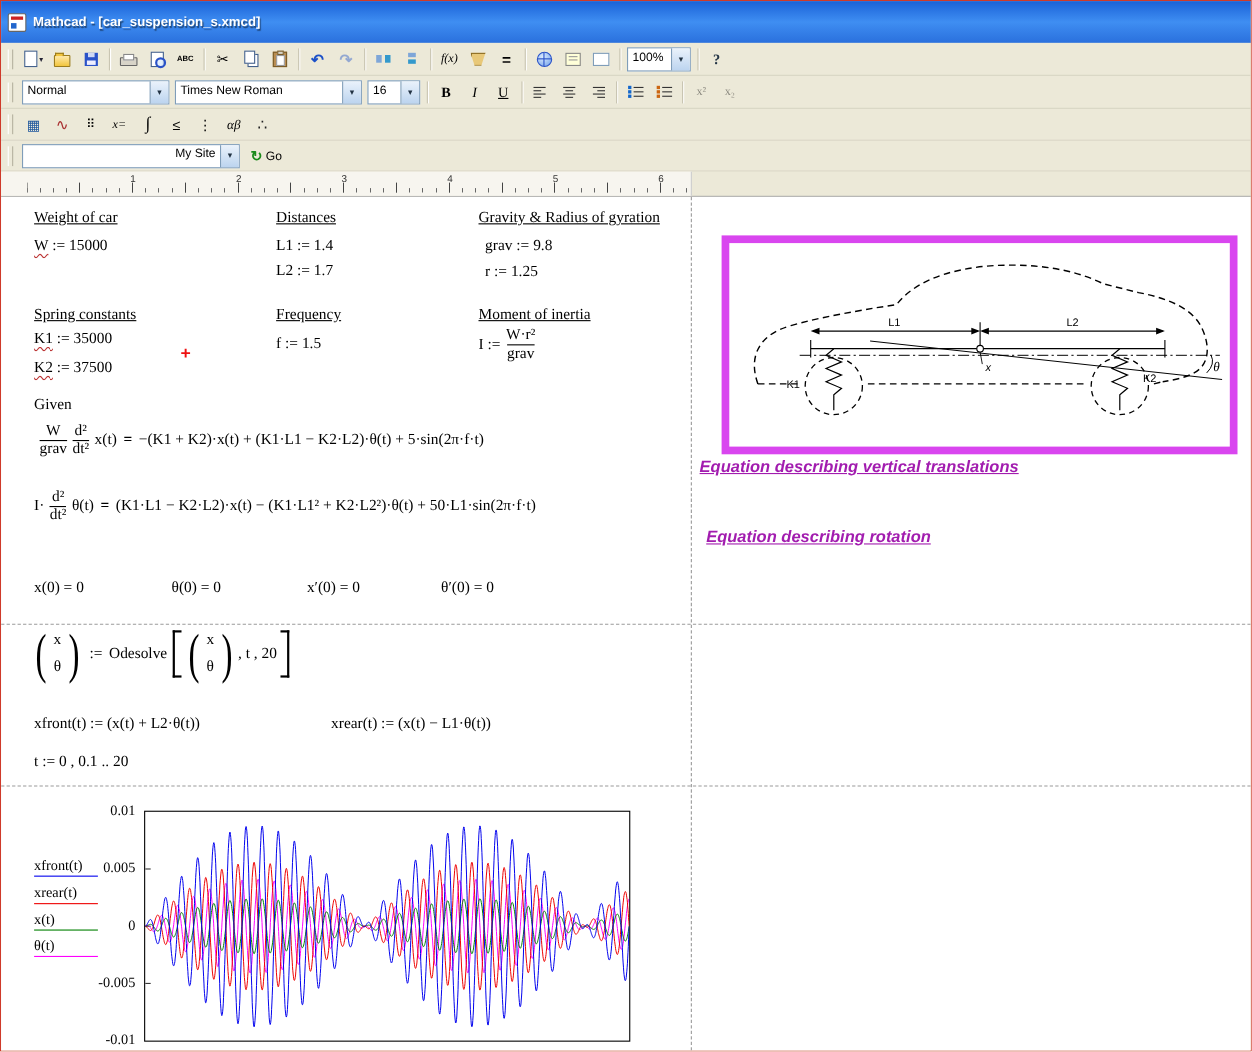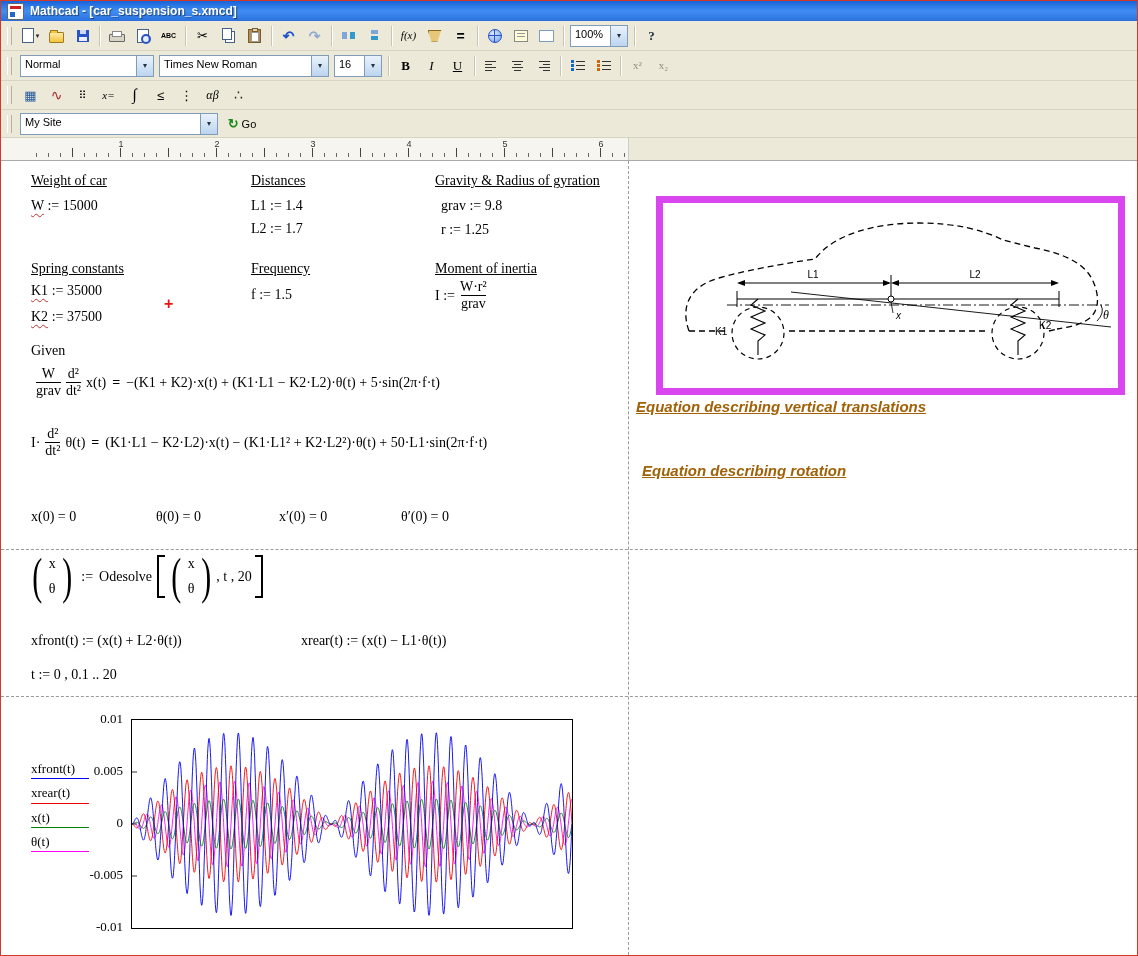--- a/index.html
+++ b/index.html
@@ -1,20 +1,20 @@
 <!DOCTYPE html>
 <html><head>
 <meta charset="utf-8">
 <style>
   html,body{margin:0;padding:0;background:#fff;}
   body{width:1138px;height:956px;overflow:hidden;font-family:"Liberation Sans",sans-serif;font-size:11px;color:#000;}
   .app{width:1138px;height:956px;box-sizing:border-box;border:1px solid #cf3a2a;display:flex;flex-direction:column;background:#ece9d8;}
 
   
-  .titlebar{height:20px;background:linear-gradient(180deg,#1a62d8 0%,#3f8ef2 50%,#2a70dd 100%);display:flex;align-items:center;gap:6px;padding:0 6px;flex:0 0 auto;}
+  .titlebar{height:38px;background:linear-gradient(180deg,#1a62d8 0%,#3f8ef2 50%,#2a70dd 100%);display:flex;align-items:center;gap:6px;padding:0 6px;flex:0 0 auto;}
   .appicon{width:15px;height:15px;background:#fff;border:1px solid #666;border-radius:2px;position:relative;}
   .appicon::before{content:"";position:absolute;left:2px;top:2px;right:2px;height:3px;background:#c22;}
   .appicon::after{content:"";position:absolute;left:2px;bottom:2px;width:5px;height:5px;background:#26c;}
   .wintitle{color:#fff;font-weight:bold;font-size:12px;text-shadow:1px 1px 1px rgba(0,0,0,.5);white-space:nowrap;}
 
   
   .menubar{height:21px;display:flex;align-items:center;padding:0 4px;border-bottom:1px solid #d8d4c4;flex:0 0 auto;background:#ece9d8;}
   .docicon{width:13px;height:13px;background:#fff;border:1px solid #567;margin:0 5px 0 2px;position:relative;}
   .docicon::before{content:"";position:absolute;left:2px;top:2px;width:7px;height:2px;background:#c33;}
   .menu-item{padding:2px 8px;cursor:default;}
@@ -95,21 +95,21 @@
   .ytick{position:absolute;left:72px;width:50px;text-align:right;font-size:13px;}
   .legend{position:absolute;left:30px;top:601px;display:flex;flex-direction:column;gap:7px;}
   .legend-item{display:flex;flex-direction:column;align-items:flex-start;font-size:13px;line-height:1.1;}
   .legend-line{width:58px;height:1px;margin-top:2px;}
 
   .diagram{position:absolute;left:655px;top:35px;width:455px;height:185px;border:7px solid #d946ef;background:#fff;}
   .diagram svg{display:block;width:100%;height:100%;}
   .dlabel{font-family:"Liberation Sans",sans-serif;font-size:10px;}
   .dtheta{font-family:"Liberation Serif",serif;font-style:italic;font-size:12px;}
 
-  .link{color:#a16207;font-weight:bold;font-style:italic;text-decoration:underline;font-size:15px;font-family:"Liberation Sans",sans-serif;cursor:pointer;}
+  .link{color:#a21caf;font-weight:bold;font-style:italic;text-decoration:underline;font-size:15px;font-family:"Liberation Sans",sans-serif;cursor:pointer;}
 </style>
 </head>
 <body>
 
 <div class="app">
 
   <div class="titlebar">
     <span class="appicon"></span>
     <span class="wintitle">Mathcad - [car_suspension_s.xmcd]</span>
   </div>
@@ -268,21 +268,21 @@
     <span class="tbtn">
         <span class="glyph serifico" style="font-size:12px;font-style:italic;">αβ</span>
       </span>
     <span class="tbtn">
         <span class="glyph" style="font-size:14px;color:#222;">∴</span>
       </span>
   </div>
 
   <div class="toolbar tb-res">
     <span class="grip"></span>
-    <span class="combo" style="width:196px;">
+    <span class="combo" style="width:196px;text-align:right;">
       <span class="val">My Site</span>
       <span class="drop">▾</span>
     </span>
     <span class="tbtn" style="min-width:40px;gap:3px;">
       <span class="glyph" style="color:#1a8a1a;font-size:13px;font-weight:bold;">↻</span>
       <span style="font-size:11px;">Go</span>
     </span>
   </div>
 
   <div class="ruler">

